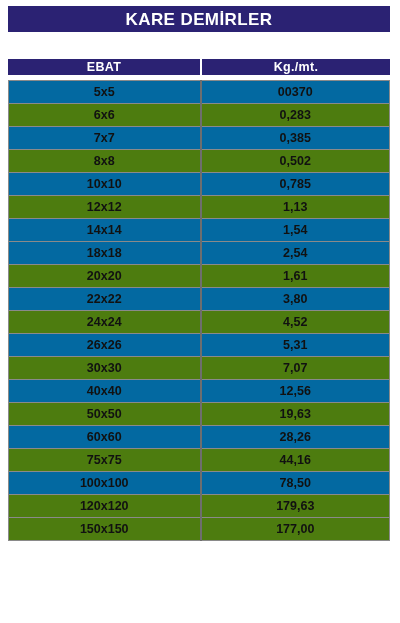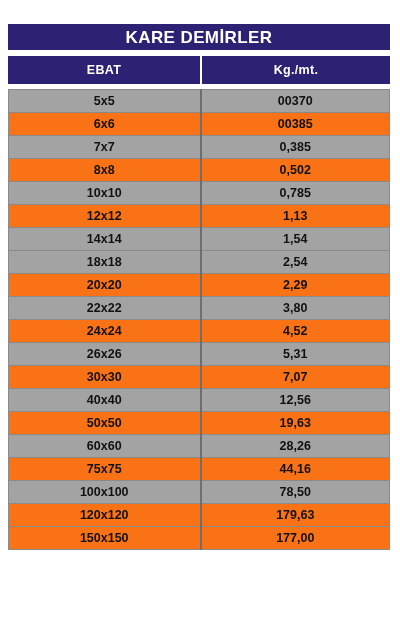--- a/index.html
+++ b/index.html
@@ -12,21 +12,21 @@
     background: #ffffff;
     font-family: "Liberation Sans", sans-serif;
     -webkit-font-smoothing: antialiased;
   }
 
   #sheet {
     position: relative;
     width: 400px;
     height: 623px;
     box-sizing: border-box;
-    padding: 24px 10px 0 8px;
+    padding: 6px 10px 0 8px;
     background: #ffffff;
   }
 
   
   .title-bar {
     height: 26px;
     line-height: 26px;
     background: #2b2273;
     color: #ffffff;
     text-align: center;
@@ -37,22 +37,23 @@
     box-sizing: border-box;
   }
 
   .gap-after-title {
     height: 6px;
   }
 
   
   .head-row {
     display: flex;
-    height: 28px;
-    box-sizing: border-box;
+    height: 16px;
+    box-sizing: border-box;
+    margin-top: 21px;
   }
   .head-cell {
     background: #2b2273;
     color: #ffffff;
     font-size: 12.5px;
     font-weight: bold;
     display: flex;
     align-items: center;
     justify-content: center;
     box-sizing: border-box;
@@ -89,24 +90,24 @@
     border-bottom: 1px solid #8a8a8a;
     padding: 0;
     box-sizing: border-box;
     line-height: 22px;
   }
   table.data td.c-size {
     width: 192px;
     border-right: 2px solid #6e6e6e;
   }
   table.data tr.shade td {
-    background: #a3a3a3;
+    background: #0369a1;
   }
   table.data tr.plain td {
-    background: #f97316;
+    background: #4d7c0f;
   }
 </style>
 </head>
 <body>
 
 <div id="sheet">
 
   <div class="title-bar">KARE DEMİRLER</div>
 
   <div class="gap-after-title"></div>
@@ -119,21 +120,21 @@
   <div class="gap-after-head"></div>
 
   <table class="data">
     <tbody id="table-body">
         <tr class="shade">
           <td class="c-size">5x5</td>
           <td class="c-weight">00370</td>
         </tr>
         <tr class="plain">
           <td class="c-size">6x6</td>
-          <td class="c-weight">00385</td>
+          <td class="c-weight">0,283</td>
         </tr>
         <tr class="shade">
           <td class="c-size">7x7</td>
           <td class="c-weight">0,385</td>
         </tr>
         <tr class="plain">
           <td class="c-size">8x8</td>
           <td class="c-weight">0,502</td>
         </tr>
         <tr class="shade">
@@ -147,21 +148,21 @@
         <tr class="shade">
           <td class="c-size">14x14</td>
           <td class="c-weight">1,54</td>
         </tr>
         <tr class="shade">
           <td class="c-size">18x18</td>
           <td class="c-weight">2,54</td>
         </tr>
         <tr class="plain">
           <td class="c-size">20x20</td>
-          <td class="c-weight">2,29</td>
+          <td class="c-weight">1,61</td>
         </tr>
         <tr class="shade">
           <td class="c-size">22x22</td>
           <td class="c-weight">3,80</td>
         </tr>
         <tr class="plain">
           <td class="c-size">24x24</td>
           <td class="c-weight">4,52</td>
         </tr>
         <tr class="shade">

